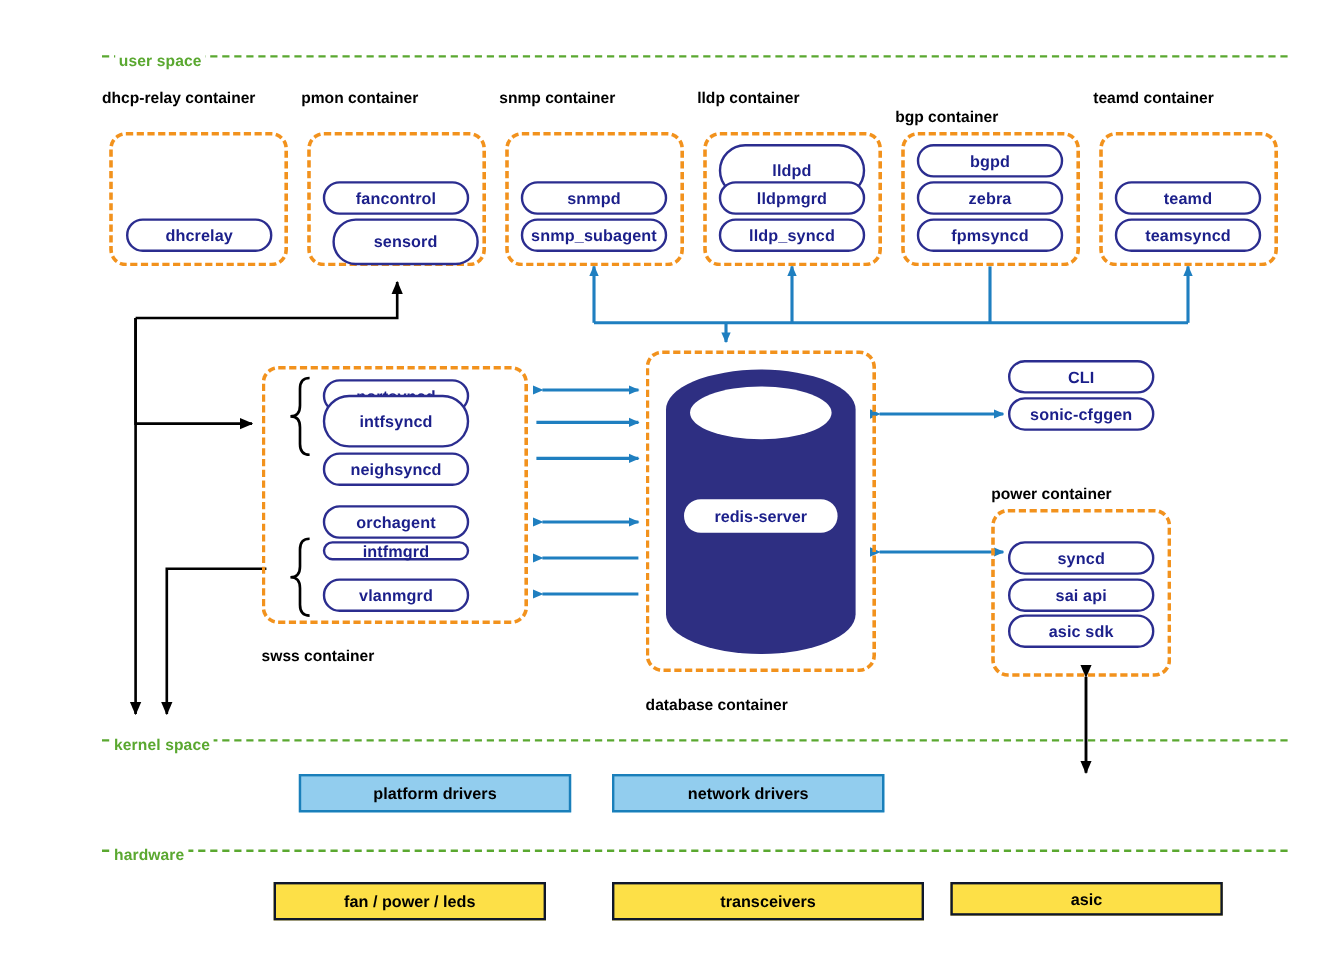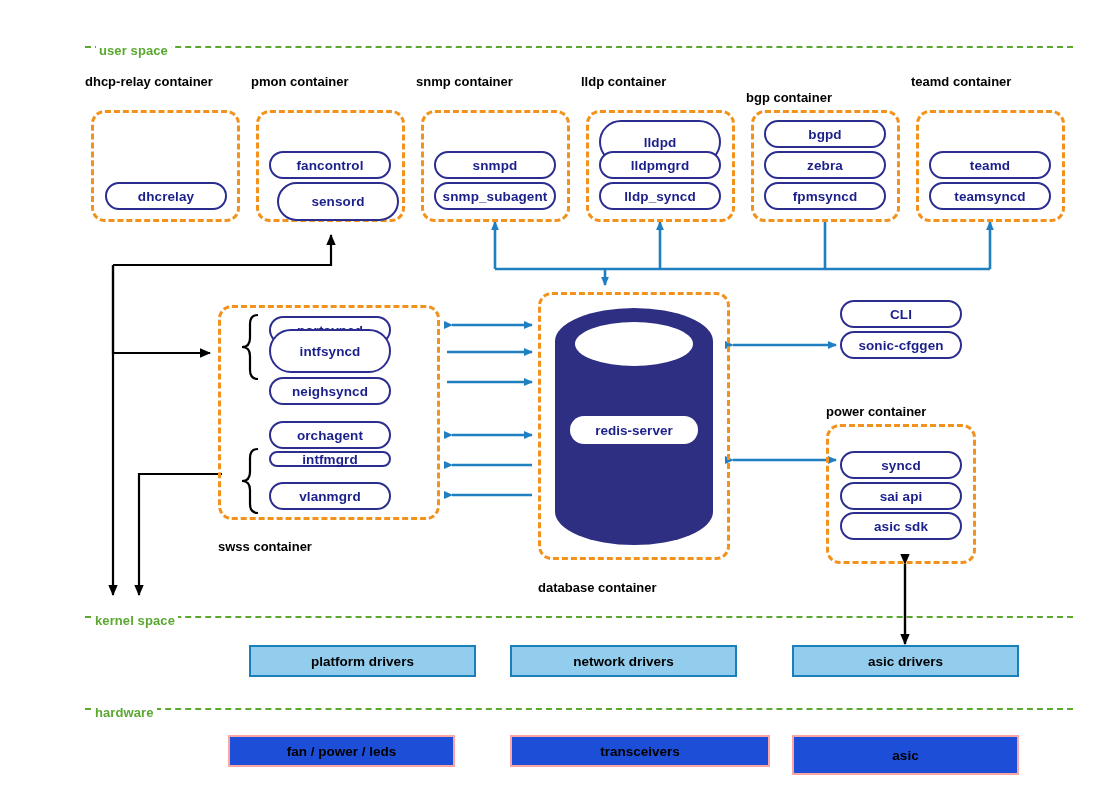--- a/index.html
+++ b/index.html
@@ -95,22 +95,22 @@
     font-size:13.5px;
     font-weight:bold;
     display:flex;
     align-items:center;
     justify-content:center;
     white-space:nowrap;
   }
   .hblock{
     position:absolute;
     box-sizing:border-box;
-    background:#1d4ed8;
-    border:2px solid #fca5a5;
+    background:#fde047;
+    border:2px solid #0f172a;
     color:#000000;
     font-size:13.5px;
     font-weight:bold;
     display:flex;
     align-items:center;
     justify-content:center;
     white-space:nowrap;
   }
   
   #wires{
@@ -245,19 +245,18 @@
   <div class="pill" style="left:840px; top:331px; width:122px; height:28px;">sonic-cfggen</div>
 
   <div class="ctitle" style="left:826px; top:404px; width:150px;">power container</div>
   <div class="dcont" style="left:826px; top:424px; width:150px; height:140px;"></div>
   <div class="pill" style="left:840px; top:451px; width:122px; height:28px;">syncd</div>
   <div class="pill" style="left:840px; top:482px; width:122px; height:28px;">sai api</div>
   <div class="pill" style="left:840px; top:512px; width:122px; height:28px;">asic sdk</div>
 
   <div class="kblock" style="left:228px; top:645px; width:227px; height:32px;margin-left:21px;">platform drivers</div>
   <div class="kblock" style="left:510px; top:645px; width:227px; height:32px;">network drivers</div>
-  <div class="kblock" style="left:792px; top:645px; width:227px; height:32px;">asic drivers</div>
 
   <div class="hblock" style="left:228px; top:735px; width:227px; height:32px;">fan / power / leds</div>
   <div class="hblock" style="left:510px; top:735px; width:260px; height:32px;">transceivers</div>
-  <div class="hblock" style="left:792px; top:735px; width:227px; height:40px;">asic</div>
+  <div class="hblock" style="left:792px; top:735px; width:227px; height:28px;">asic</div>
 
 </div>
 
 </body></html>

